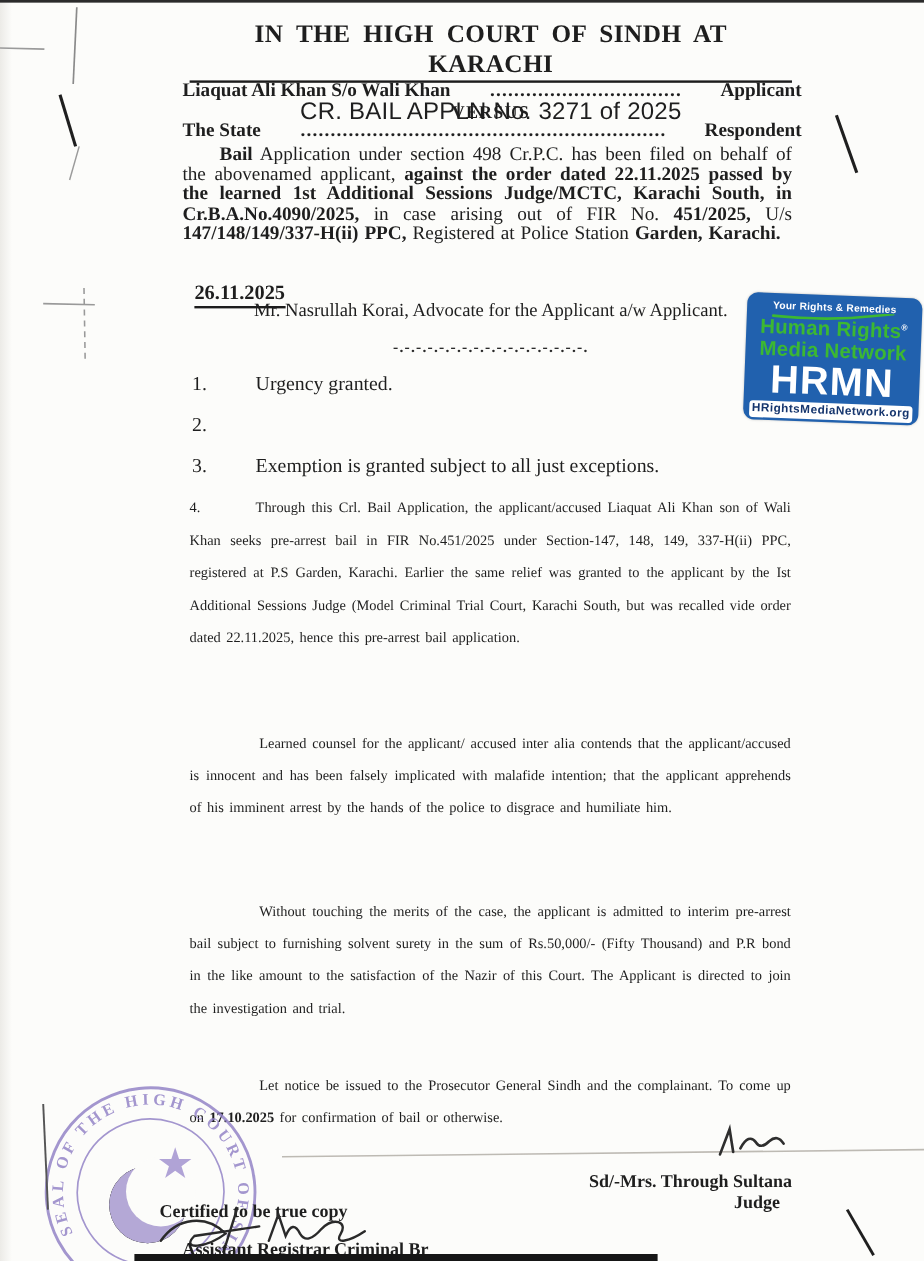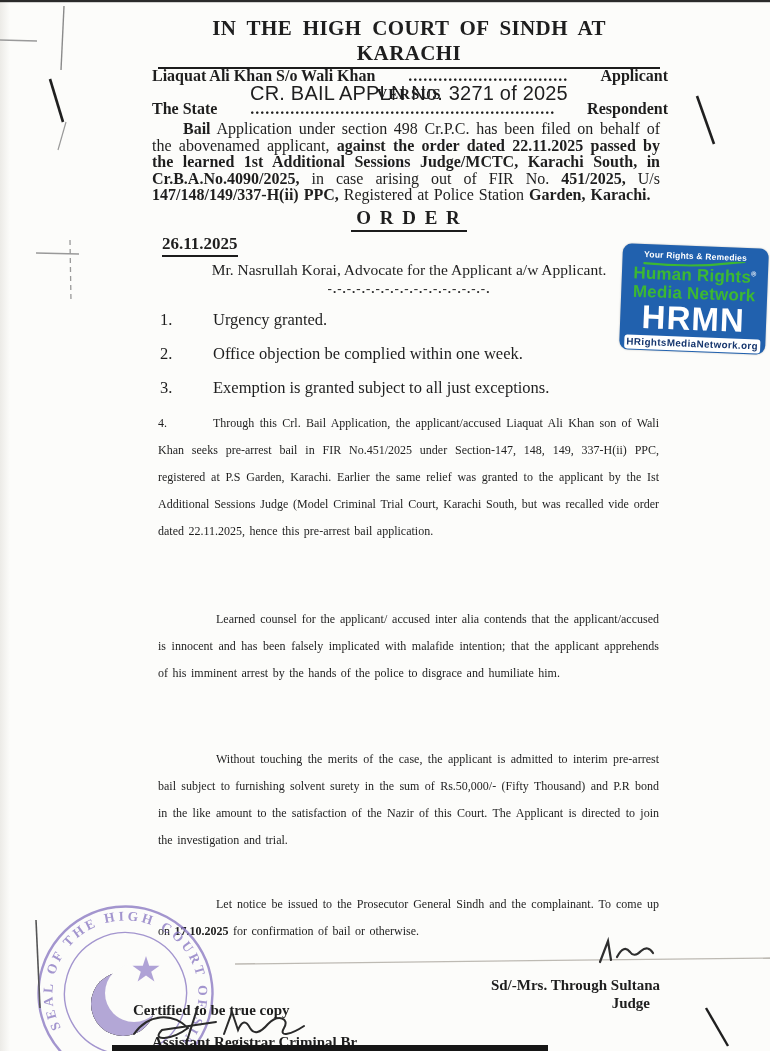--- a/index.html
+++ b/index.html
@@ -69,35 +69,31 @@
   </div>
   <div class="cwrap versus" style="top:86px;">VERSUS</div>
   <div class="party-row" style="top:100px;">
     <span>The State</span>
     <span class="leader">........................................................................................................</span>
     <span>Respondent</span>
   </div>
 
   <div class="intro" style="top:121px;"><span class="b">Bail</span><span> Application under section 498 Cr.P.C. has been filed on behalf of the abovenamed applicant, </span><span class="b">against the order dated 22.11.2025 passed by the learned 1st Additional Sessions Judge/MCTC, Karachi South, in Cr.B.A.No.4090/2025,</span><span> in case arising out of FIR No. </span><span class="b">451/2025,</span><span> U/s </span><span class="b">147/148/149/337-H(ii) PPC,</span><span> Registered at Police Station </span><span class="b">Garden, Karachi.</span></div>
 
-  <div class="cwrap" style="top:207px;">
-    <span class="order-h">O R D E R</span>
-  </div>
   <div class="odate" style="top:234px;">26.11.2025</div>
 
-  <div class="cwrap appearance" style="top:261px;">Mr. Nasrullah Korai, Advocate for the Applicant a/w Applicant.</div>
+  <div class="cwrap appearance" style="top:250px;">Mr. Nasrullah Korai, Advocate for the Applicant a/w Applicant.</div>
   <div class="cwrap dotsep" style="top:281px;">-.-.-.-.-.-.-.-.-.-.-.-.-.-.-.-.-.</div>
 
   <div class="item" style="top:310px;">
     <span class="num">1.</span>
     <span>Urgency granted.</span>
   </div>
   <div class="item" style="top:344px;">
     <span class="num">2.</span>
-    <span>Office objection be complied within one week.</span>
   </div>
   <div class="item" style="top:378px;">
     <span class="num">3.</span>
     <span>Exemption is granted subject to all just exceptions.</span>
   </div>
 
   <div class="para" style="top:410px;"><span class="pnum">4.</span><span>Through this Crl. Bail Application, the applicant/accused Liaquat Ali Khan son of Wali Khan seeks pre-arrest bail in FIR No.451/2025 under Section-147, 148, 149, 337-H(ii) PPC, registered at P.S Garden, Karachi. Earlier the same relief was granted to the applicant by the Ist Additional Sessions Judge (Model Criminal Trial Court, Karachi South, but was recalled vide order dated 22.11.2025, hence this pre-arrest bail application.</span></div>
 
   <div class="para indent" style="top:606px;">Learned counsel for the applicant/ accused inter alia contends that the applicant/accused is innocent and has been falsely implicated with malafide intention; that the applicant apprehends of his imminent arrest by the hands of the police to disgrace and humiliate him.</div>
 

